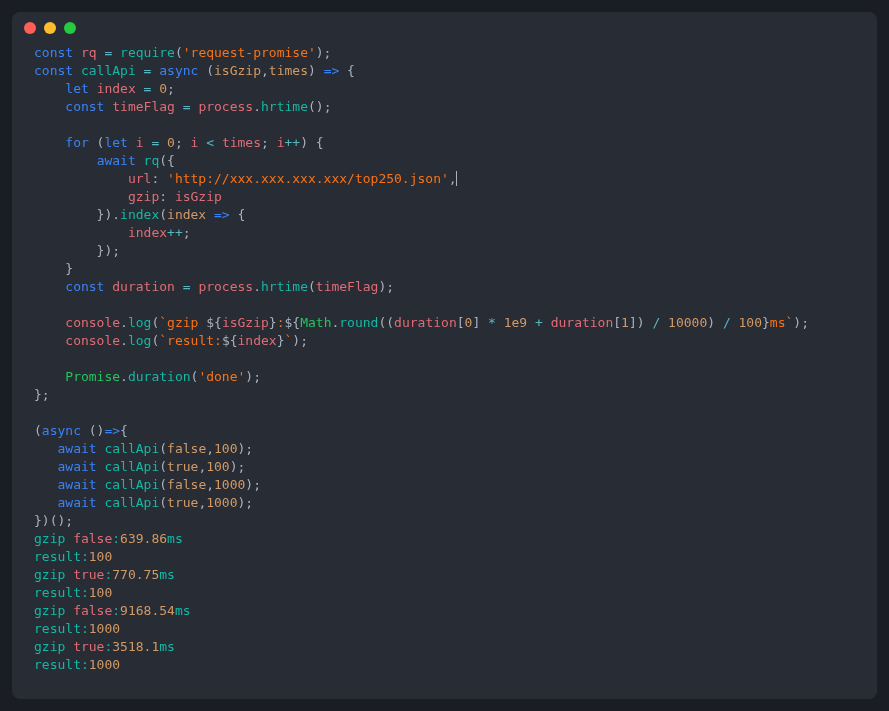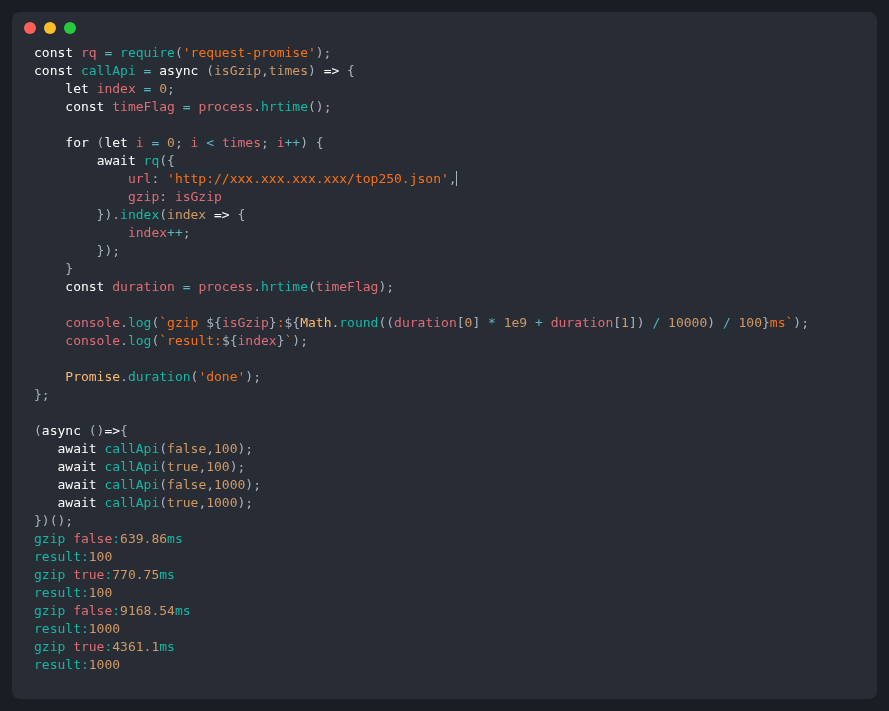--- a/index.html
+++ b/index.html
@@ -28,24 +28,24 @@
     border-radius: 50%;
   }
   .dot-red { background: #ff5f56; }
   .dot-yellow { background: #ffbd2e; }
   .dot-green { background: #27c93f; }
   .code {
     padding: 4px 22px 22px 22px;
     color: #abb2bf;
     white-space: pre;
   }
-  .kw  { color: #ffffff; }   
+  .kw  { color: #3b82f6; }   
   .fn  { color: #14b8a6; }   
   .var { color: #e06c75; }   
-  .bld { color: #fdba74; }   
+  .bld { color: #22c55e; }   
   .num { color: #d19a66; }   
   .str { color: #f97316; }   
   .pn  { color: #abb2bf; }   
   .op  { color: #56b6c2; }   
   .prm { color: #d19a66; }   
   .cursor {
     border-right: 1px solid #abb2bf;
     margin-left: -1px;
   }
 </style>
@@ -84,15 +84,15 @@
 <span>   <span class="kw">await</span> <span class="fn">callApi</span>(<span class="num">true</span>,<span class="num">100</span>);</span>
 <span>   <span class="kw">await</span> <span class="fn">callApi</span>(<span class="num">false</span>,<span class="num">1000</span>);</span>
 <span>   <span class="kw">await</span> <span class="fn">callApi</span>(<span class="num">true</span>,<span class="num">1000</span>);</span>
 <span>})();</span>
 <span><span class="fn">gzip </span><span class="var">false</span><span class="fn">:</span><span class="num">639.86</span><span class="fn">ms</span></span>
 <span><span class="fn">result:</span><span class="num">100</span></span>
 <span><span class="fn">gzip </span><span class="var">true</span><span class="fn">:</span><span class="num">770.75</span><span class="fn">ms</span></span>
 <span><span class="fn">result:</span><span class="num">100</span></span>
 <span><span class="fn">gzip </span><span class="var">false</span><span class="fn">:</span><span class="num">9168.54</span><span class="fn">ms</span></span>
 <span><span class="fn">result:</span><span class="num">1000</span></span>
-<span><span class="fn">gzip </span><span class="var">true</span><span class="fn">:</span><span class="num">4361.1</span><span class="fn">ms</span></span>
+<span><span class="fn">gzip </span><span class="var">true</span><span class="fn">:</span><span class="num">3518.1</span><span class="fn">ms</span></span>
 <span><span class="fn">result:</span><span class="num">1000</span></span></div>
 </div>
 
 </body></html>

